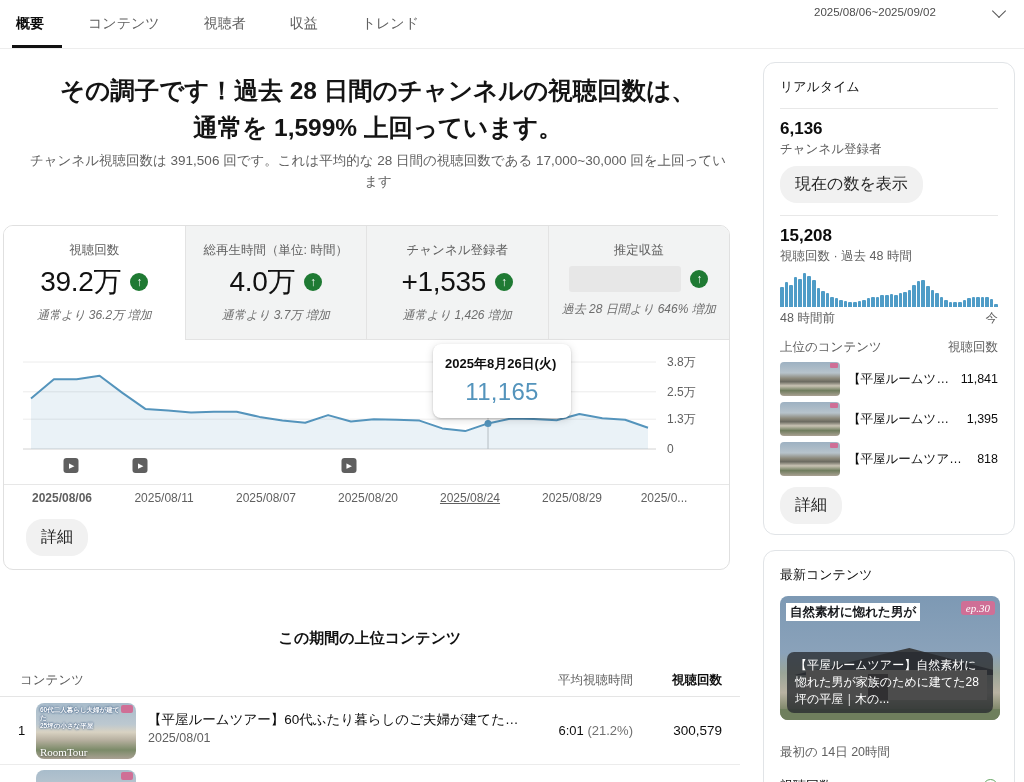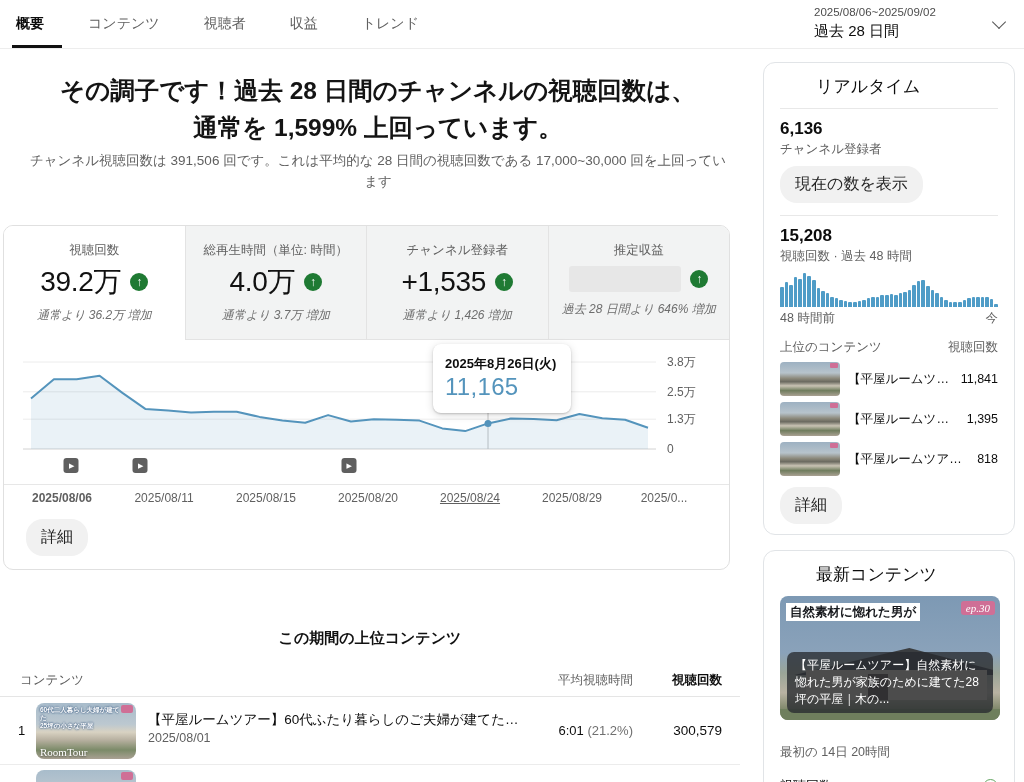--- a/index.html
+++ b/index.html
@@ -49,21 +49,21 @@
   .y-tick{position:absolute;left:663px;width:44px;font-size:12px;color:#606060;line-height:14px;}
   .markers-row{position:absolute;left:0;top:101px;height:18px;width:100%;}
   .video-marker{position:absolute;top:1px;width:15px;height:15px;background:#5f5f5f;border-radius:3px;
                 transform:translateX(-50%);display:flex;align-items:center;justify-content:center;cursor:pointer;}
   .video-marker::after{content:"▶";color:#fff;font-size:7px;line-height:1;margin-left:1px;}
   .x-labels{position:absolute;left:0;top:128px;height:16px;width:100%;border-top:1px solid #e7e7e7;}
   .x-label{position:absolute;top:6px;transform:translateX(-50%);font-size:12px;color:#606060;white-space:nowrap;}
   .tooltip{position:absolute;left:429px;top:118px;width:114px;background:#fff;border-radius:8px;
            box-shadow:0 1px 2px rgba(0,0,0,.18),0 2px 8px rgba(0,0,0,.15);padding:11px 12px 12px;z-index:5;}
   .tooltip-date{font-size:13px;font-weight:700;color:#0d0d0d;white-space:nowrap;}
-  .tooltip-value{font-size:24px;color:#5494bc;letter-spacing:.3px;}
+  .tooltip-value{margin-top:5px;font-size:24px;color:#5494bc;letter-spacing:.3px;text-align:center;}
   .pill-btn{display:inline-block;background:#f1f1f1;border-radius:17px;padding:8px 15px;font-size:16px;
             color:#232323;cursor:pointer;white-space:nowrap;}
   .card-details-btn{position:absolute;left:22px;top:293px;}
   
   .section-title{position:absolute;top:629px;left:0;width:740px;text-align:center;
                  font-size:15px;font-weight:700;color:#111;}
   .tbl{position:absolute;top:668px;left:0;width:740px;}
   .tbl-head{position:relative;height:28px;border-bottom:1px solid #e5e5e5;}
   .th{position:absolute;top:4px;font-size:12.5px;color:#606060;}
   .th-content{left:20px;}
@@ -83,21 +83,21 @@
   .trow-date{position:absolute;left:148px;top:34px;font-size:12.5px;color:#606060;}
   .trow-avg{position:absolute;left:528px;top:26px;width:105px;text-align:right;font-size:13px;color:#0d0d0d;}
   .trow-avg .pct{color:#707070;}
   .trow-views{position:absolute;left:630px;top:26px;width:92px;text-align:right;font-size:13.5px;color:#0d0d0d;font-weight:500;}
   .trow.partial{border-bottom:none;height:20px;}
   
   .side-card{position:absolute;left:763px;width:252px;background:#fff;border:1px solid #e1e4e7;
              border-radius:12px;box-sizing:border-box;padding:12px 16px;}
   .rt-card{top:62px;height:473px;overflow:hidden;}
   .latest-card{top:550px;height:280px;overflow:hidden;}
-  .side-title{font-size:17px;color:#0d0d0d;line-height:24px;margin-left:36px;}
+  .side-title{font-size:13px;color:#0d0d0d;line-height:24px;}
   .live-row{display:flex;align-items:center;margin-top:2px;height:18px;}
   .live-dot{width:8px;height:8px;border-radius:50%;background:#3d96c9;margin-right:7px;}
   .live-label{font-size:13px;color:#606060;}
   .divider{border:none;border-top:1px solid #e8e8e8;margin:9px 0;}
   .big-num{font-size:17px;font-weight:700;color:#0d0d0d;line-height:22px;}
   .small-label{font-size:12.5px;color:#606060;line-height:16px;margin-top:1px;}
   .rt-btn{margin-top:9px;}
   .rt-bars{display:flex;align-items:flex-end;gap:1px;height:34px;margin-top:9px;}
   .rt-bar{flex:1;border-radius:1px 1px 0 0;}
   .rt-bar-labels{display:flex;justify-content:space-between;margin-top:3px;font-size:12.5px;color:#606060;}
@@ -139,21 +139,20 @@
   <div class="tabs">
     <div class="tab active">概要</div>
     <div class="tab">コンテンツ</div>
     <div class="tab">視聴者</div>
     <div class="tab">収益</div>
     <div class="tab">トレンド</div>
   </div>
   <div class="date-picker">
     <div class="date-texts">
       <div class="date-range">2025/08/06~2025/09/02</div>
-      <div class="date-period">過去 28 日間</div>
     </div>
     <div class="chevron"></div>
   </div>
 </div>
 
 <div class="hero-title">その調子です！過去 28 日間のチャンネルの視聴回数は、通常を 1,599% 上回っています。</div>
 <div class="hero-sub">チャンネル視聴回数は 391,506 回です。これは平均的な 28 日間の視聴回数である 17,000~30,000 回を上回っています</div>
 
 <div class="main-card">
   <div class="stat-row">
@@ -207,21 +206,21 @@
     <span class="y-tick" style="top:56px">1.3万</span>
     <span class="y-tick" style="top:86px">0</span>
     <div class="markers-row" id="markers-row">
         <div class="video-marker" style="left: 67.105px;"></div>
         <div class="video-marker" style="left: 136.209px;"></div>
         <div class="video-marker" style="left: 344.755px;"></div>
       </div>
     <div class="x-labels" id="x-labels">
         <span class="x-label" style="left: 58px; font-weight: bold;">2025/08/06</span>
         <span class="x-label" style="left: 160px;">2025/08/11</span>
-        <span class="x-label" style="left: 262px;">2025/08/15</span>
+        <span class="x-label" style="left: 262px;">2025/08/07</span>
         <span class="x-label" style="left: 364px;">2025/08/20</span>
         <span class="x-label" style="left: 466px; text-decoration: underline;">2025/08/24</span>
         <span class="x-label" style="left: 568px;">2025/08/29</span>
         <span class="x-label" style="left: 660px;">2025/0...</span>
       </div>
   </div>
 
   <div class="tooltip">
     <div class="tooltip-date">2025年8月26日(火)</div>
     <div class="tooltip-value">11,165</div>

